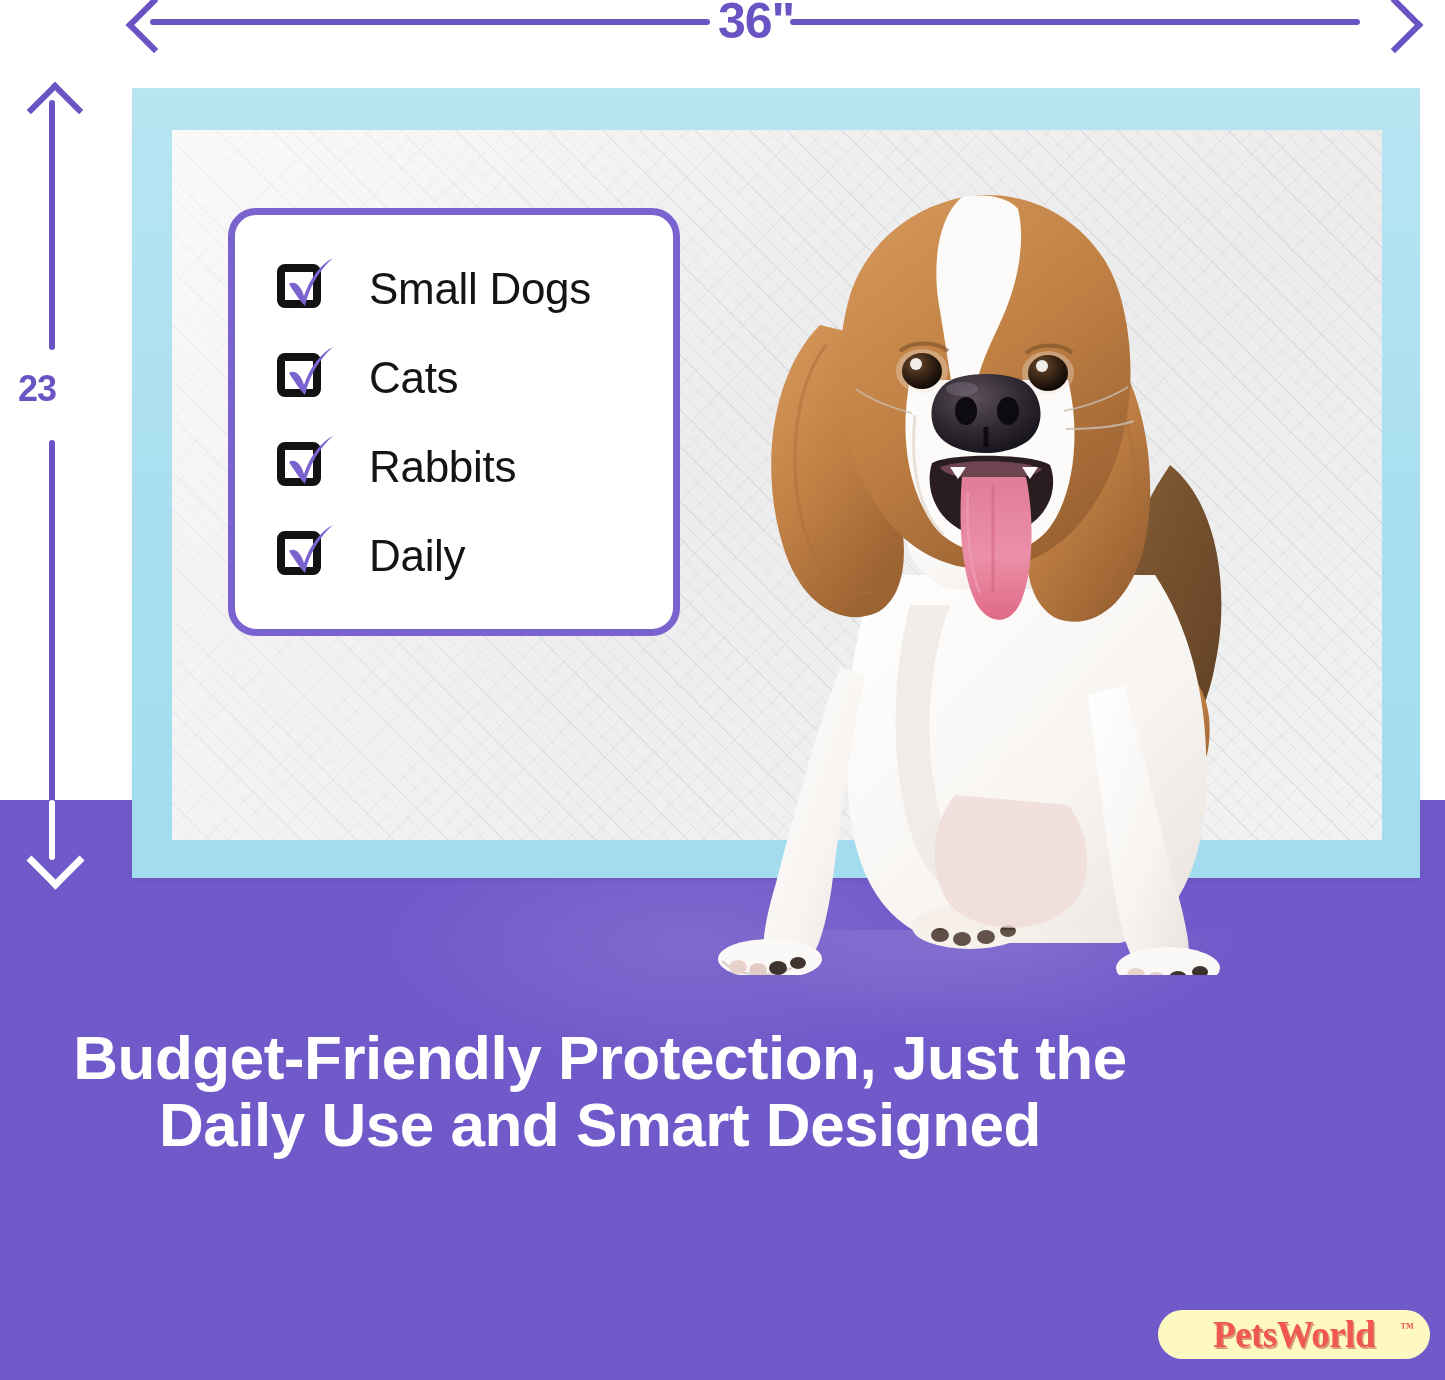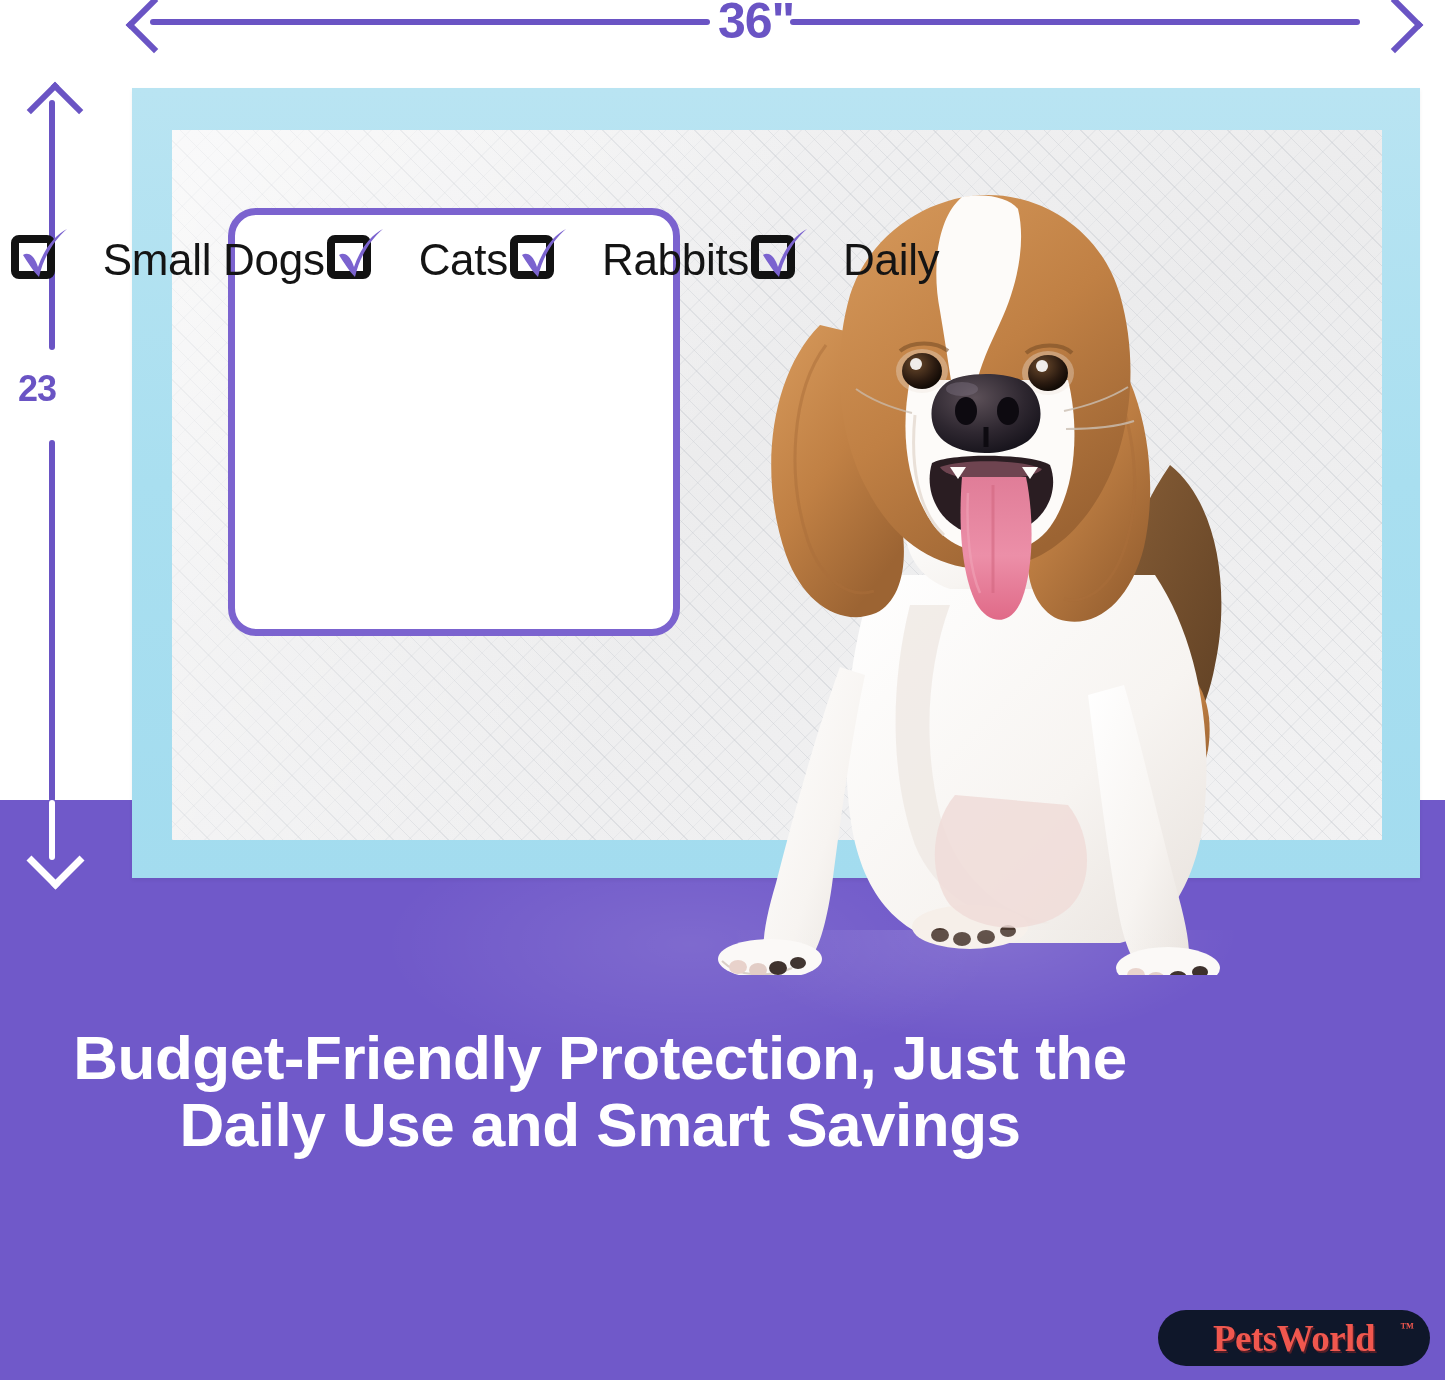--- a/index.html
+++ b/index.html
@@ -129,21 +129,21 @@
     position: absolute;
     left: 228px;
     top: 208px;
     width: 452px;
     height: 428px;
     background: #ffffff;
     border: 7px solid #7b63cf;
     border-radius: 28px;
     box-sizing: border-box;
     display: flex;
-    flex-direction: row;
+    flex-direction: column;
     justify-content: center;
     padding: 0 0 0 40px;
     text-align: center;
   }
   .check-row {
     display: flex;
     align-items: center;
     height: 89px;
   }
   .check-icon {
@@ -211,22 +211,22 @@
     letter-spacing: -0.5px;
   }
   .headline div { display: block; }
 
   
   .logo-pill {
     position: absolute;
     left: 1158px;
     top: 1310px;
     width: 272px;
-    height: 56px;
-    background: #0f172a;
+    height: 49px;
+    background: #fef9c3;
     border-radius: 28px;
     display: flex;
     align-items: center;
     justify-content: center;
   }
   .logo-text {
     font-family: "Liberation Serif", serif;
     font-weight: bold;
     font-size: 37px;
     color: #f0574e;
@@ -422,21 +422,21 @@
           <path d="M14 32 C20 28 26 34 29 44 C35 26 46 12 58 6 C44 18 34 36 30 54 C24 48 18 38 14 32 Z" fill="#7b63cf"></path>
         </svg>
       </span>
       <span class="check-label">Daily</span>
     </div>
 
   </div>
 
   <div class="headline">
     <div>Budget-Friendly Protection, Just the</div>
-    <div>Daily Use and Smart Savings</div>
+    <div>Daily Use and Smart Designed</div>
   </div>
 
   <div class="logo-pill">
     <span class="logo-text">PetsWorld</span>
     <span class="logo-tm">™</span>
   </div>
 
 </div>
 
 </body></html>

